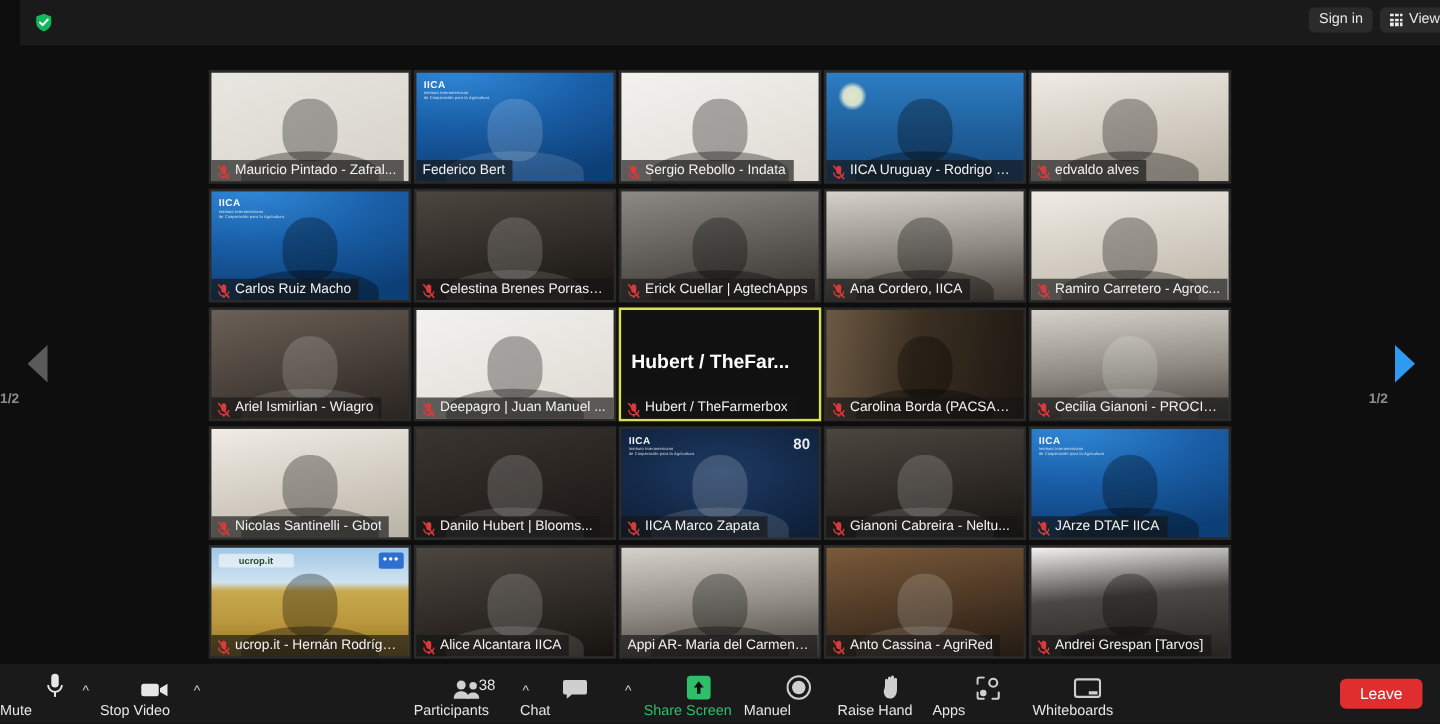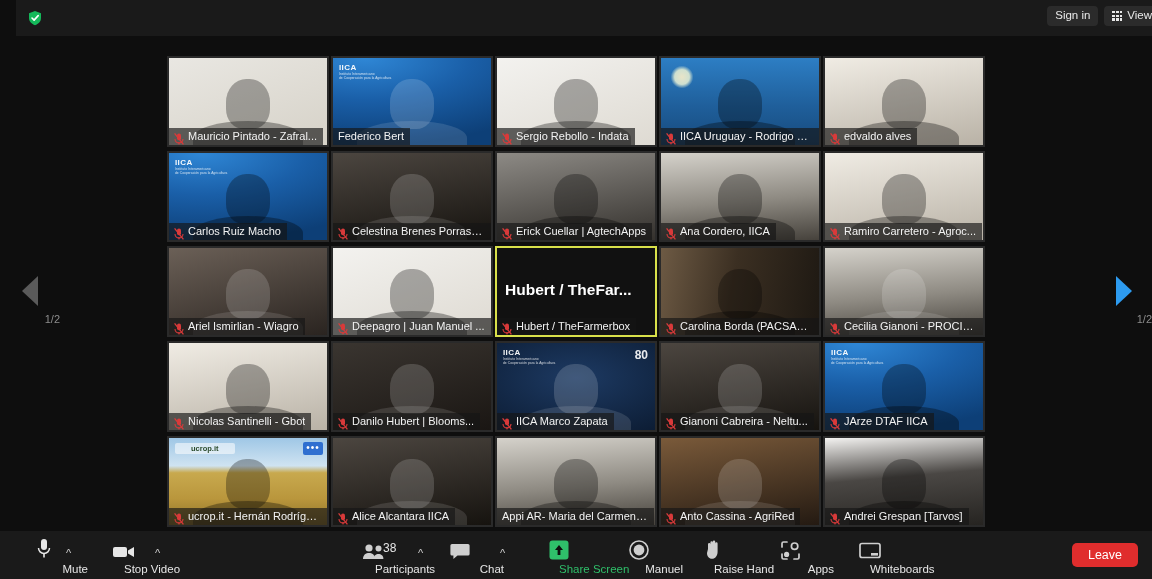--- a/index.html
+++ b/index.html
@@ -120,39 +120,39 @@
     position: absolute; left: 6px; top: 5px; color: #2a4a2a;
     font-size: 7.5px; font-weight: bold; background: rgba(255,255,255,.55);
     padding: 1px 16px; border-radius: 2px;
   }
   .uru-sun {
     position: absolute; left: 8px; top: 6px; width: 26px; height: 26px; border-radius: 50%;
     background: radial-gradient(circle, #e8e4c8 0%, #cfe0d0 40%, rgba(255,255,255,0) 62%);
   }
 
   
-  .navside { position: absolute; top: 240px; width: 60px; text-align: right; }
+  .navside { position: absolute; top: 240px; width: 60px; text-align: left; font-weight: bold; }
   .navside.left { left: 0; }
   .navside.right { right: 0; width: 57px; }
   .arrow { width: 0; height: 0; margin: 0 auto; }
   .arrow.left { border-top: 15px solid transparent; border-bottom: 15px solid transparent; border-right: 16px solid #5a5a5a; }
   .arrow.right { border-top: 15px solid transparent; border-bottom: 15px solid transparent; border-left: 16px solid #2d9bf0; }
   .pgnum { color: #8c8c8c; font-size: 11px; margin-top: 7px; }
 
   
   .toolbar {
     position: absolute; left: 0; bottom: 0; width: 1152px; height: 48px;
     background: #1a1a1a; z-index: 40;
   }
   .tb-item {
-    position: absolute; bottom: 3px; text-align: right; color: #e6e6e6;
+    position: absolute; bottom: 3px; text-align: left; color: #e6e6e6;
     font-size: 11.5px; line-height: 13px; width: 88px; margin-top: 23px;
   }
   .tb-item .ico { height: 22px; display: flex; align-items: flex-end; justify-content: center; margin-bottom: 3px; }
-  .tb-item .lbl { white-space: nowrap; padding-left: 44px; }
+  .tb-item .lbl { white-space: nowrap; }
   .caret {
     position: absolute; bottom: 20px; color: #cfcfcf; font-size: 11px;
   }
   .tb-green .lbl { color: #2fbf6a; }
   .leave-btn {
     position: absolute; right: 14px; bottom: 12px;
     background: #e02d2d; color: #fff; font-size: 12.5px;
     border-radius: 5px; padding: 6px 16px; line-height: 1;
   }
   .count {

